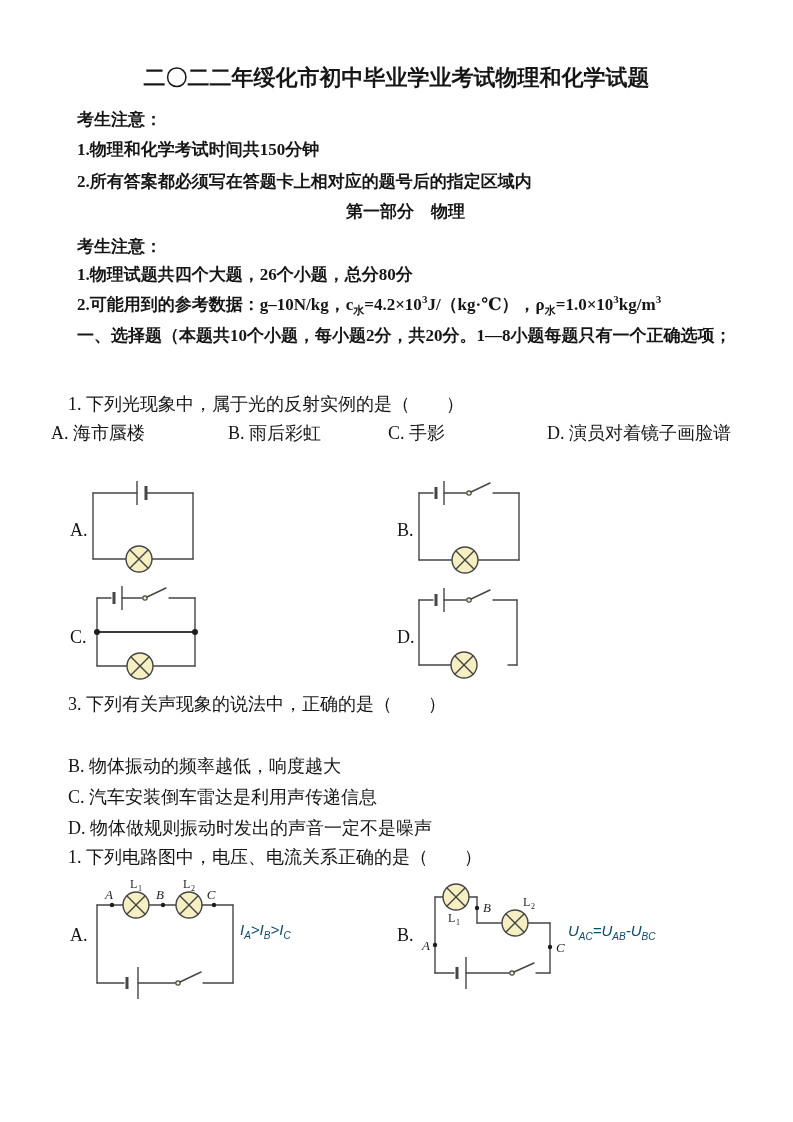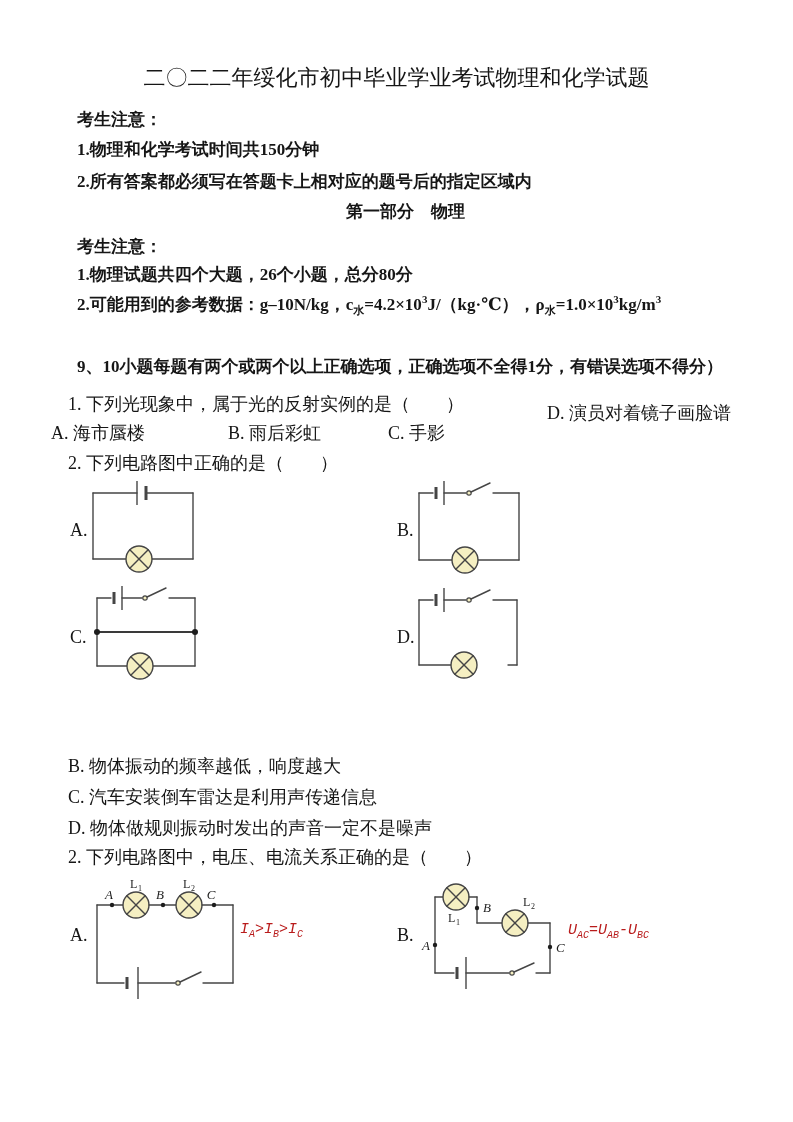--- a/index.html
+++ b/index.html
@@ -1,25 +1,25 @@
 <!DOCTYPE html>
 <html><head>
 <meta charset="utf-8">
 <style>
   html,body{margin:0;padding:0;background:#ffffff;}
   .page{position:relative;width:793px;height:1122px;background:#ffffff;color:#161616;overflow:hidden;}
   .ln{position:absolute;left:68px;white-space:nowrap;
       font-family:"Liberation Serif","DejaVu Serif",serif;font-size:18px;line-height:1.25;}
   .b{font-weight:bold;font-size:17px;margin-left:9px;}
   .center{left:0;width:793px;text-align:center;}
-  .title{top:64px;font-size:22px;font-weight:normal;}
+  .title{top:64px;font-size:22px;font-weight:bold;}
   .ln sub{font-size:11px;}
   .ln sup{font-size:11px;}
-  .formula{position:absolute;white-space:nowrap;font-family:Liberation Mono, monospace;
-           font-style:italic;font-size:15px;color:#b91c1c;}
+  .formula{position:absolute;white-space:nowrap;font-family:Liberation Sans, sans-serif;
+           font-style:italic;font-size:15px;color:#0c4a6e;}
   .formula sub{font-size:10px;}
   svg.circ{position:absolute;overflow:visible;}
   .wire{stroke:#454545;stroke-width:1.4;fill:none;stroke-linecap:round;}
   .wire-mid{stroke:#3a3a3a;stroke-width:2.2;fill:none;stroke-linecap:round;}
   .lamp{fill:#f5efc2;stroke:#454545;stroke-width:1.4;}
   .batt-long{stroke:#454545;stroke-width:1.4;stroke-linecap:butt;}
   .batt-short{stroke:#454545;stroke-width:3;stroke-linecap:butt;}
   .sw-pivot{fill:#f5efc2;stroke:#454545;stroke-width:1.2;}
   .dot{fill:#1d1d1d;}
   text{font-family:"Liberation Serif","DejaVu Serif",serif;fill:#1d1d1d;}
@@ -35,29 +35,28 @@
   <div class="ln title center">二〇二二年绥化市初中毕业学业考试物理和化学试题</div>
   <div class="ln b" style="top:109px">考生注意：</div>
   <div class="ln b" style="top:139px">1.物理和化学考试时间共150分钟</div>
   <div class="ln b" style="top:171px">2.所有答案都必须写在答题卡上相对应的题号后的指定区域内</div>
   <div class="ln b center" style="top:201px">第一部分　物理</div>
   <div class="ln b" style="top:236px">考生注意：</div>
   <div class="ln b" style="top:264px">1.物理试题共四个大题，26个小题，总分80分</div>
 
   <div class="ln b" style="top:293px"><span>2.可能用到的参考数据：g–10N/kg，c</span><sub>水</sub><span>=4.2×10</span><sup>3</sup><span>J/（kg·℃），ρ</span><sub>水</sub><span>=1.0×10</span><sup>3</sup><span>kg/m</span><sup>3</sup></div>
 
-  <div class="ln b" style="top:356px">9、10小题每题有两个或两个以上正确选项，正确选项不全得1分，有错误选项不得分）</div>
+  <div class="ln b" style="top:325px">一、选择题（本题共10个小题，每小题2分，共20分。1—8小题每题只有一个正确选项；</div>
 
   <div class="ln" style="top:393px">1. 下列光现象中，属于光的反射实例的是（　　）</div>
   <div class="ln" style="left:51px;top:422px">A. 海市蜃楼</div>
   <div class="ln" style="left:228px;top:422px">B. 雨后彩虹</div>
   <div class="ln" style="left:388px;top:422px">C. 手影</div>
-  <div class="ln" style="left:547px;top:402px">D. 演员对着镜子画脸谱</div>
-
-  <div class="ln" style="top:452px">2. 下列电路图中正确的是（　　）</div>
+  <div class="ln" style="left:547px;top:422px">D. 演员对着镜子画脸谱</div>
+
 
   <div class="ln" style="left:70px;top:519px">A.</div>
   <div class="ln" style="left:397px;top:519px">B.</div>
   <div class="ln" style="left:70px;top:626px">C.</div>
   <div class="ln" style="left:397px;top:626px">D.</div>
 
   <svg class="circ" style="left:88px;top:480px" width="115" height="92" viewBox="0 0 115 92">
     <line class="wire" x1="5" y1="13" x2="49" y2="13"></line>
     <g>
       <line class="batt-long" x1="49" y1="1" x2="49" y2="25"></line>
@@ -142,25 +141,26 @@
     <line class="wire" x1="103" y1="12" x2="103" y2="77"></line>
     <line class="wire" x1="5" y1="77" x2="37" y2="77"></line>
     <line class="wire" x1="94" y1="77" x2="103" y2="77"></line>
     <g>
       <circle class="lamp" cx="50" cy="77" r="13"></circle>
       <line class="wire" x1="40.8" y1="67.8" x2="59.2" y2="86.2"></line>
       <line class="wire" x1="59.2" y1="67.8" x2="40.8" y2="86.2"></line>
     </g>
   </svg>
 
+  <div class="ln" style="top:693px">3. 下列有关声现象的说法中，正确的是（　　）</div>
   <div class="ln" style="top:755px">B. 物体振动的频率越低，响度越大</div>
   <div class="ln" style="top:786px">C. 汽车安装倒车雷达是利用声传递信息</div>
   <div class="ln" style="top:817px">D. 物体做规则振动时发出的声音一定不是噪声</div>
 
-  <div class="ln" style="top:846px">2. 下列电路图中，电压、电流关系正确的是（　　）</div>
+  <div class="ln" style="top:846px">1. 下列电路图中，电压、电流关系正确的是（　　）</div>
   <div class="ln" style="left:70px;top:924px">A.</div>
   <div class="ln" style="left:397px;top:924px">B.</div>
 
   <svg class="circ" style="left:95px;top:868px" width="145" height="132" viewBox="0 0 145 132">
     <line class="wire" x1="2" y1="37" x2="28" y2="37"></line>
     <g>
       <circle class="lamp" cx="41" cy="37" r="13"></circle>
       <line class="wire" x1="31.8" y1="27.8" x2="50.2" y2="46.2"></line>
       <line class="wire" x1="50.2" y1="27.8" x2="31.8" y2="46.2"></line>
     </g>

